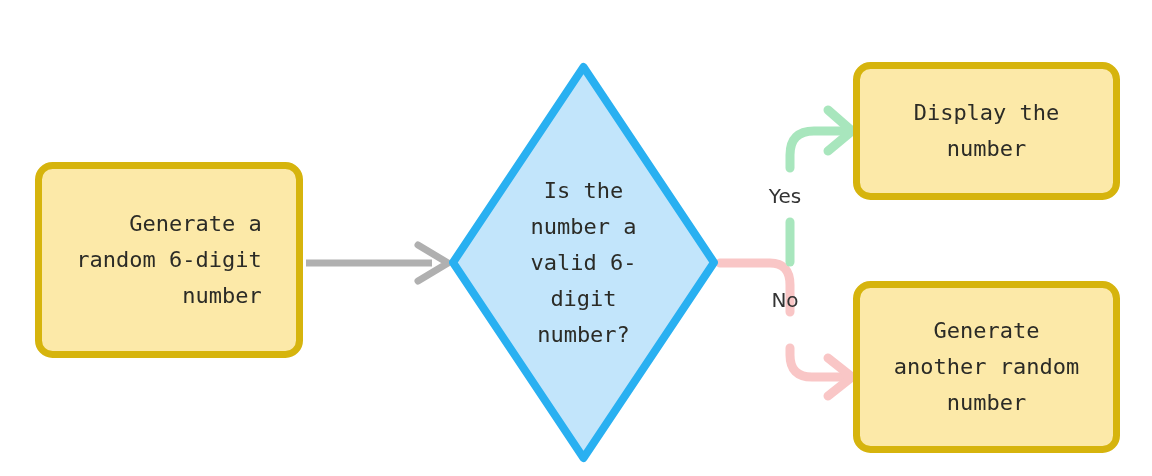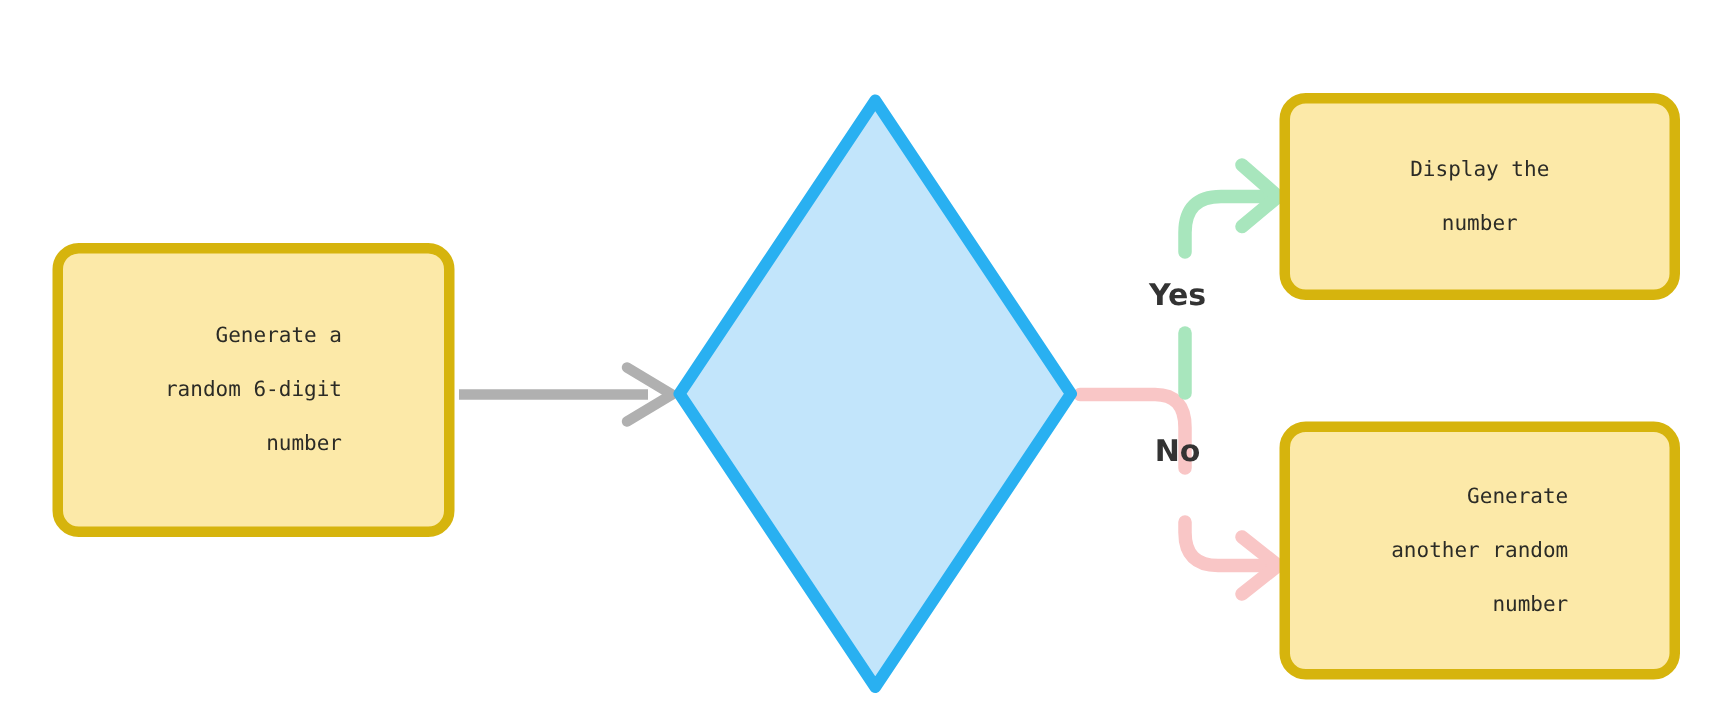--- a/index.html
+++ b/index.html
@@ -27,35 +27,34 @@
     overflow: visible;
   }
   .node-text {
     position: absolute;
     display: flex;
     align-items: center;
     justify-content: center;
     text-align: center;
     color: #2b2b26;
     font-family: "DejaVu Sans Mono", monospace;
-    font-size: 14px;
+    font-size: 22px;
     line-height: 36px;
     letter-spacing: 0px;
     white-space: pre-line;
     pointer-events: none;
   }
   .edge-label {
     position: absolute;
     color: #333333;
     font-family: "DejaVu Sans", sans-serif;
     font-size: 20px;
     line-height: 24px;
     text-align: center;
     white-space: nowrap;
-    font-weight: bold;
   }
 </style>
 </head>
 <body>
 
 <div id="canvas">
 
   <svg class="layer" viewBox="0 0 1152 476">
 
     <g>
@@ -81,25 +80,30 @@
 
     <rect x="856.5" y="65.5" width="260" height="131" rx="14" ry="14" fill="#fce9a8" stroke="#d6b40d" stroke-width="7"></rect>
 
     <rect x="856.5" y="284.5" width="260" height="165" rx="14" ry="14" fill="#fce9a8" stroke="#d6b40d" stroke-width="7"></rect>
   </svg>
 
   <div class="node-text" style="left:35px; top:162px; width:268px; height:196px;text-align:right;">Generate a
 random 6-digit
 number</div>
 
+  <div class="node-text" style="left:484px; top:82px; width:199px; height:362px;">Is the
+number a
+valid 6-
+digit
+number?</div>
 
   <div class="node-text" style="left:853px; top:62px; width:267px; height:138px;">Display the
 number</div>
 
-  <div class="node-text" style="left:853px; top:281px; width:267px; height:172px;text-align:right;">Generate
+  <div class="node-text" style="left:853px; top:281px; width:267px; height:172px;">Generate
 another random
 number</div>
 
   <div class="edge-label" style="left:745px; top:184px; width:80px;">Yes</div>
 
   <div class="edge-label" style="left:745px; top:288px; width:80px;">No</div>
 
 </div>
 
 </body></html>

